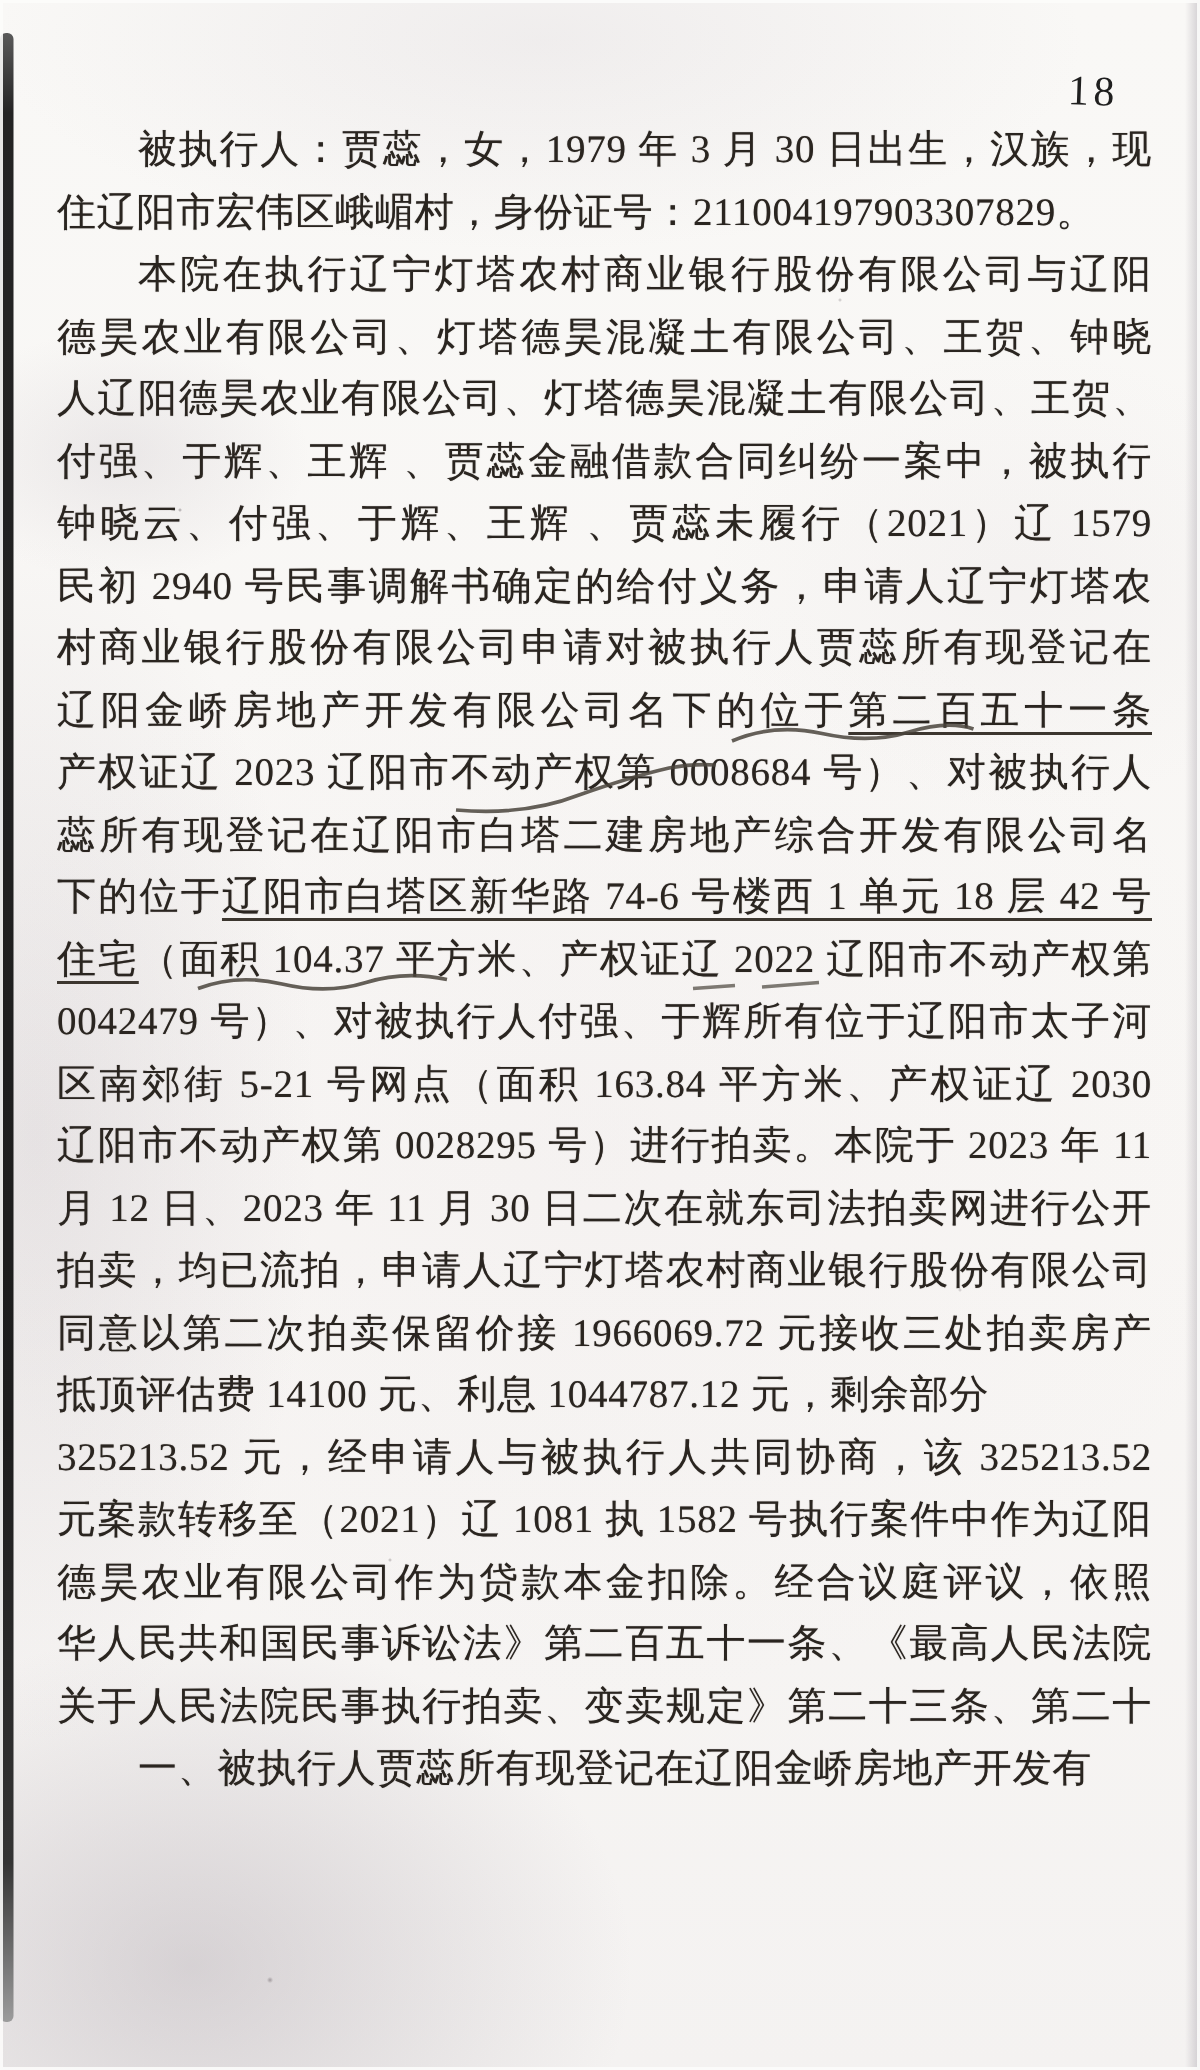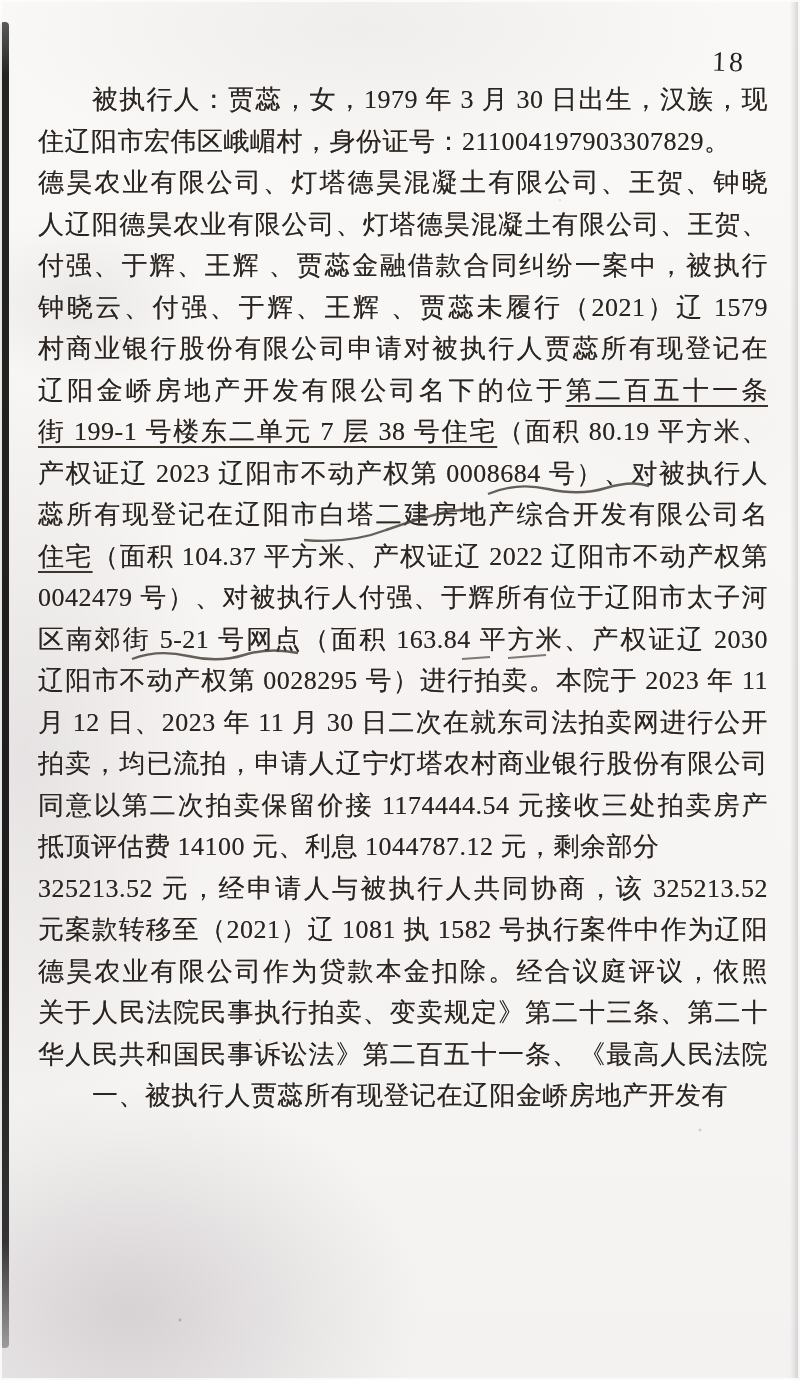--- a/index.html
+++ b/index.html
@@ -73,42 +73,44 @@
 
 <div class="page">
   <div class="edge-left"></div>
   <div class="edge-right"></div>
 
   <div class="pagenum">18</div>
 
   <div class="textblock">
       <div class="line indent"><span>被执行人：贾蕊，女，1979 年 3 月 30 日出生，汉族，现</span></div>
       <div class="line nojust"><span>住辽阳市宏伟区峨嵋村，身份证号：211004197903307829。</span></div>
+      <div class="line indent"><span>本院在执行辽宁灯塔农村商业银行股份有限公司与辽阳</span></div>
       <div class="line"><span>德昊农业有限公司、灯塔德昊混凝土有限公司、王贺、钟晓云、</span></div>
       <div class="line"><span>人辽阳德昊农业有限公司、灯塔德昊混凝土有限公司、王贺、</span></div>
       <div class="line"><span>付强、于辉、王辉 、贾蕊金融借款合同纠纷一案中，被执行</span></div>
       <div class="line"><span>钟晓云、付强、于辉、王辉 、贾蕊未履行（2021）辽 1579</span></div>
+      <div class="line"><span>民初 2940 号民事调解书确定的给付义务，申请人辽宁灯塔农</span></div>
       <div class="line"><span>村商业银行股份有限公司申请对被执行人贾蕊所有现登记在</span></div>
       <div class="line"><span>辽阳金峤房地产开发有限公司名下的位于</span><span class="u">第二百五十一条</span></div>
-      <div class="line"><span class="u">街 199-1 号楼东二单元 7 层 38 号住宅</span><span>（面积 80.19 平方米、</span></div>
       <div class="line"><span>产权证辽 2023 辽阳市不动产权第 0008684 号）、对被执行人贾</span></div>
       <div class="line"><span>蕊所有现登记在辽阳市白塔二建房地产综合开发有限公司名</span></div>
+      <div class="line"><span>下的位于</span><span class="u">辽阳市白塔区新华路 74-6 号楼西 1 单元 18 层 42 号</span></div>
       <div class="line"><span class="u">住宅</span><span>（面积 104.37 平方米、产权证辽 2022 辽阳市不动产权第</span></div>
       <div class="line"><span>0042479 号）、对被执行人付强、于辉所有位于辽阳市太子河</span></div>
       <div class="line"><span>区南郊街 5-21 号网点（面积 163.84 平方米、产权证辽 2030</span></div>
       <div class="line"><span>辽阳市不动产权第 0028295 号）进行拍卖。本院于 2023 年 11</span></div>
       <div class="line"><span>月 12 日、2023 年 11 月 30 日二次在就东司法拍卖网进行公开</span></div>
       <div class="line"><span>拍卖，均已流拍，申请人辽宁灯塔农村商业银行股份有限公司</span></div>
-      <div class="line"><span>同意以第二次拍卖保留价接 1174444.54 元接收三处拍卖房产</span></div>
+      <div class="line"><span>同意以第二次拍卖保留价接 1966069.72 元接收三处拍卖房产</span></div>
       <div class="line nojust"><span>抵顶评估费 14100 元、利息 1044787.12 元，剩余部分</span></div>
       <div class="line"><span>325213.52 元，经申请人与被执行人共同协商，该 325213.52</span></div>
       <div class="line"><span>元案款转移至（2021）辽 1081 执 1582 号执行案件中作为辽阳</span></div>
       <div class="line"><span>德昊农业有限公司作为贷款本金扣除。经合议庭评议，依照《中</span></div>
+      <div class="line"><span>华人民共和国民事诉讼法》第二百五十一条、《最高人民法院</span></div>
       <div class="line"><span>关于人民法院民事执行拍卖、变卖规定》第二十三条、第二十</span></div>
-      <div class="line"><span>华人民共和国民事诉讼法》第二百五十一条、《最高人民法院</span></div>
       <div class="line indent nojust"><span>一、被执行人贾蕊所有现登记在辽阳金峤房地产开发有</span></div>
     </div>
 
   <svg class="mark" style="left:486px;top:480px" width="165" height="20" viewBox="0 0 165 20">
     <path d="M2 14 Q 30 2 62 9 T 120 8 T 163 6" fill="none" stroke="#4a443c" stroke-width="2.4" opacity="0.85"></path>
   </svg>
   <svg class="mark" style="left:300px;top:500px" width="180" height="45" viewBox="0 0 180 45">
     <path d="M4 40 Q 50 44 86 30 Q 120 18 146 12 Q 162 9 177 10" fill="none" stroke="#4a443c" stroke-width="2.4" opacity="0.85"></path>
   </svg>
   <svg class="mark" style="left:130px;top:646px" width="170" height="20" viewBox="0 0 170 20">

